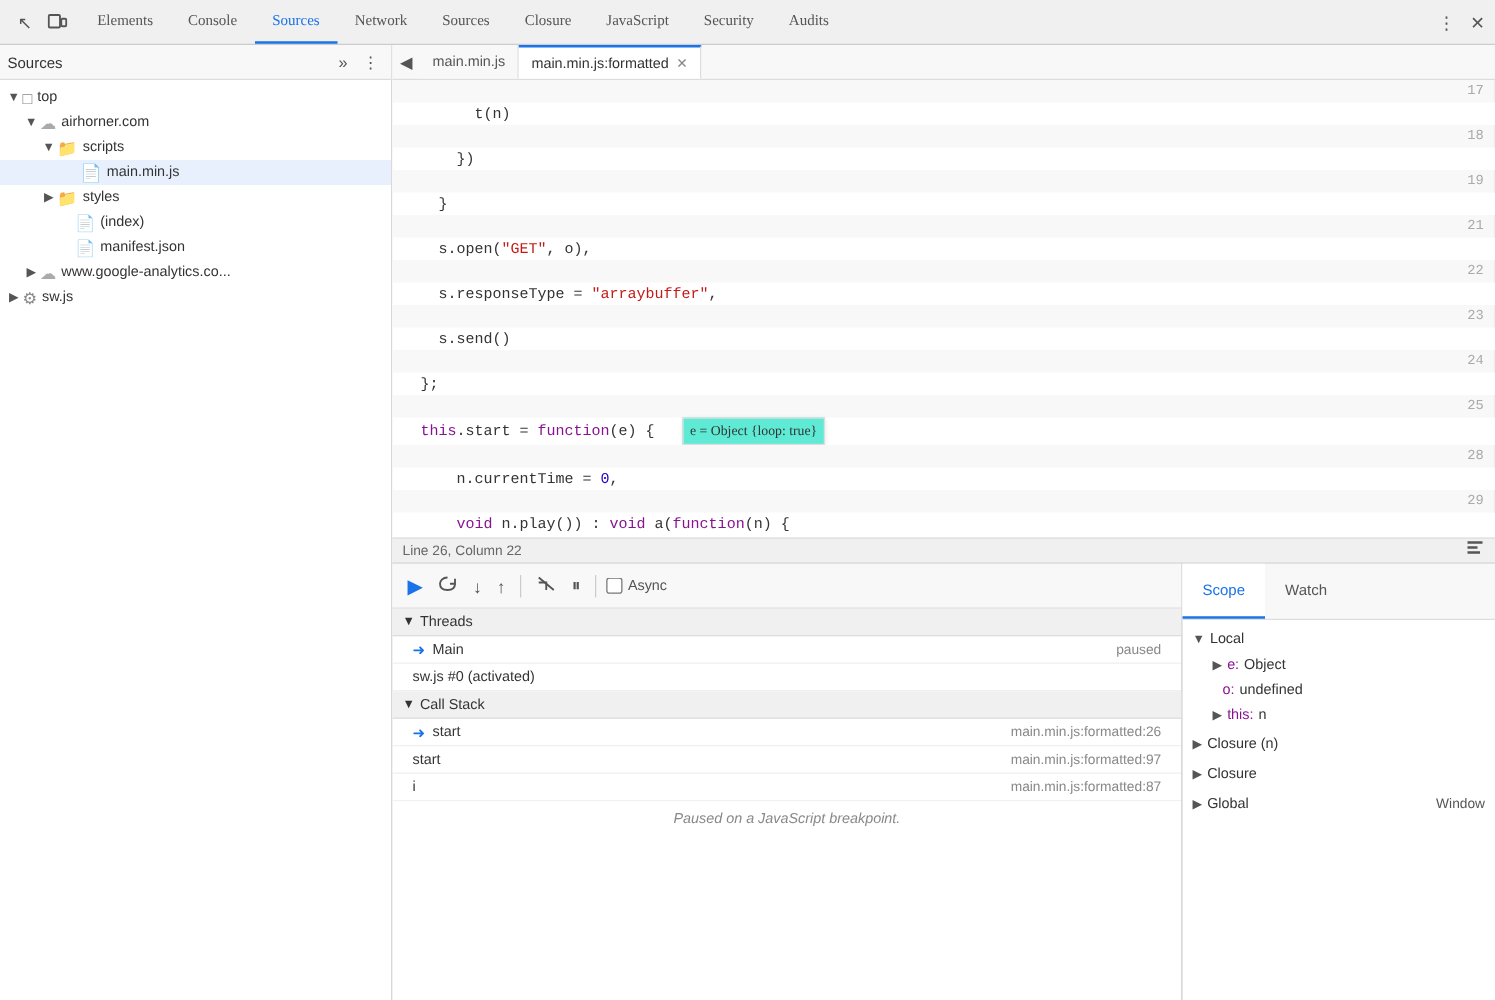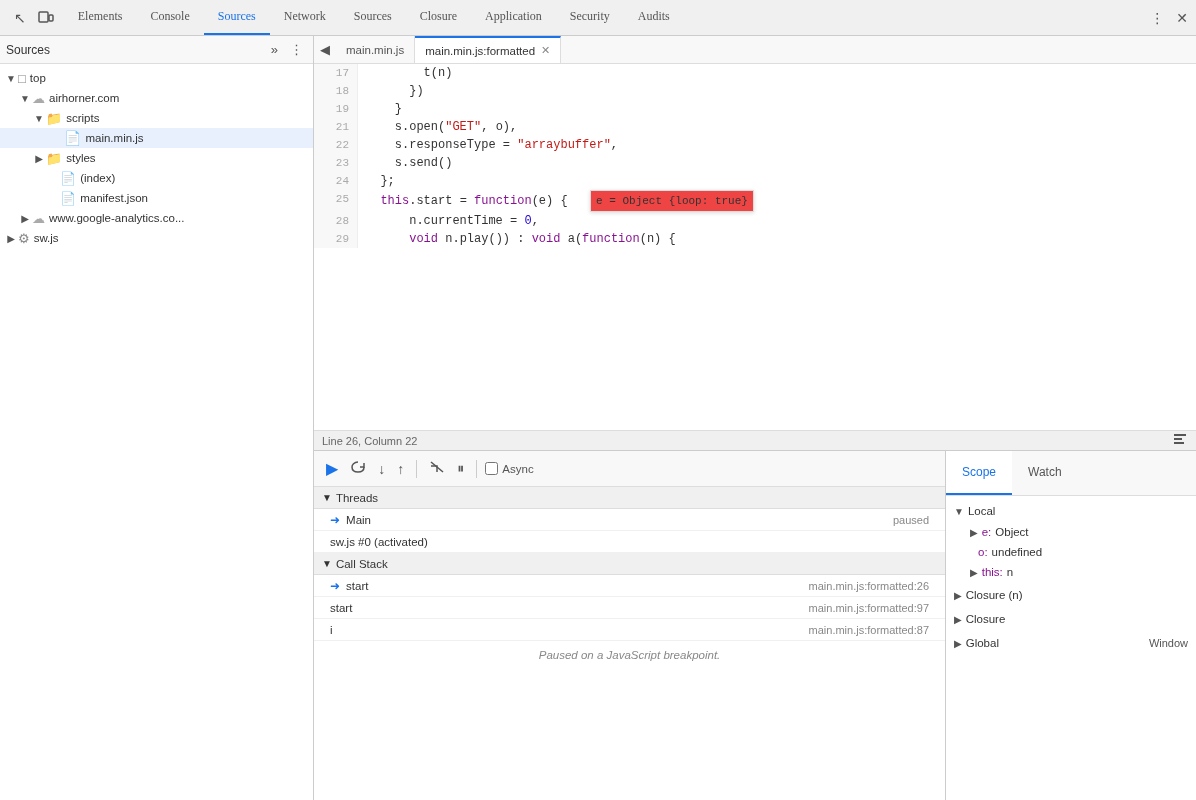--- a/index.html
+++ b/index.html
@@ -64,35 +64,36 @@
     .code-tab {
       display: flex; align-items: center; height: 100%; padding: 0 10px;
       border-right: 1px solid #ddd; cursor: pointer; font-size: 11.5px; color: #555;
       background: #f8f8f8; white-space: nowrap;
     }
     .code-tab.active { background: #fff; color: #333; border-top: 2px solid #1a73e8; }
     .code-tab .close-btn { margin-left: 6px; cursor: pointer; color: #888; font-size: 11px; }
 
     
     .code-area { flex: 1; overflow: auto; font-family: 'Menlo', 'Monaco', 'Courier New', monospace; font-size: 12px; }
-    .code-line { display: flex; min-height: 18px; }
+    .code-line { display: flex; min-height: 18px; flex-direction: column; }
     .code-line.highlighted { background: #bad4fd; }
     .line-number {
       min-width: 44px; padding: 0 8px 0 4px; text-align: right;
       color: #aaa; background: #f8f8f8; border-right: 1px solid #eee;
       user-select: none; font-size: 11px; line-height: 18px;
     }
     .code-line.highlighted .line-number { background: #bad4fd; color: #666; }
     .line-content { padding: 0 8px; line-height: 18px; white-space: pre; color: #333; flex: 1; }
 
     
     .tooltip-box {
-      display: inline-block; background: #ef4444; border: 1px solid #ddd;
+      display: inline-block; background: #5eead4; border: 1px solid #ddd;
       padding: 1px 5px; font-size: 11px; color: #333; margin-left: 8px;
       box-shadow: 0 1px 4px rgba(0,0,0,.15);
+      font-family: Liberation Serif, serif;
     }
 
     
     .bottom-panel { display: flex; border-top: 1px solid #ccc; height: 350px; }
 
     
     .debugger-toolbar {
       display: flex; align-items: center; padding: 0 8px; height: 36px;
       background: #f8f8f8; border-bottom: 1px solid #ddd; gap: 4px;
     }
@@ -165,21 +166,21 @@
       </svg>
     </button>
   </div>
   <div class="nav-tabs">
     <button class="nav-tab">Elements</button>
     <button class="nav-tab">Console</button>
     <button class="nav-tab active">Sources</button>
     <button class="nav-tab">Network</button>
     <button class="nav-tab">Sources</button>
     <button class="nav-tab">Closure</button>
-    <button class="nav-tab">Application</button>
+    <button class="nav-tab">JavaScript</button>
     <button class="nav-tab">Security</button>
     <button class="nav-tab">Audits</button>
   </div>
   <div class="nav-right">
     <button class="nav-icon-btn">⋮</button>
     <button class="nav-icon-btn">✕</button>
   </div>
 </div>
 
 <div class="panel-layout">

